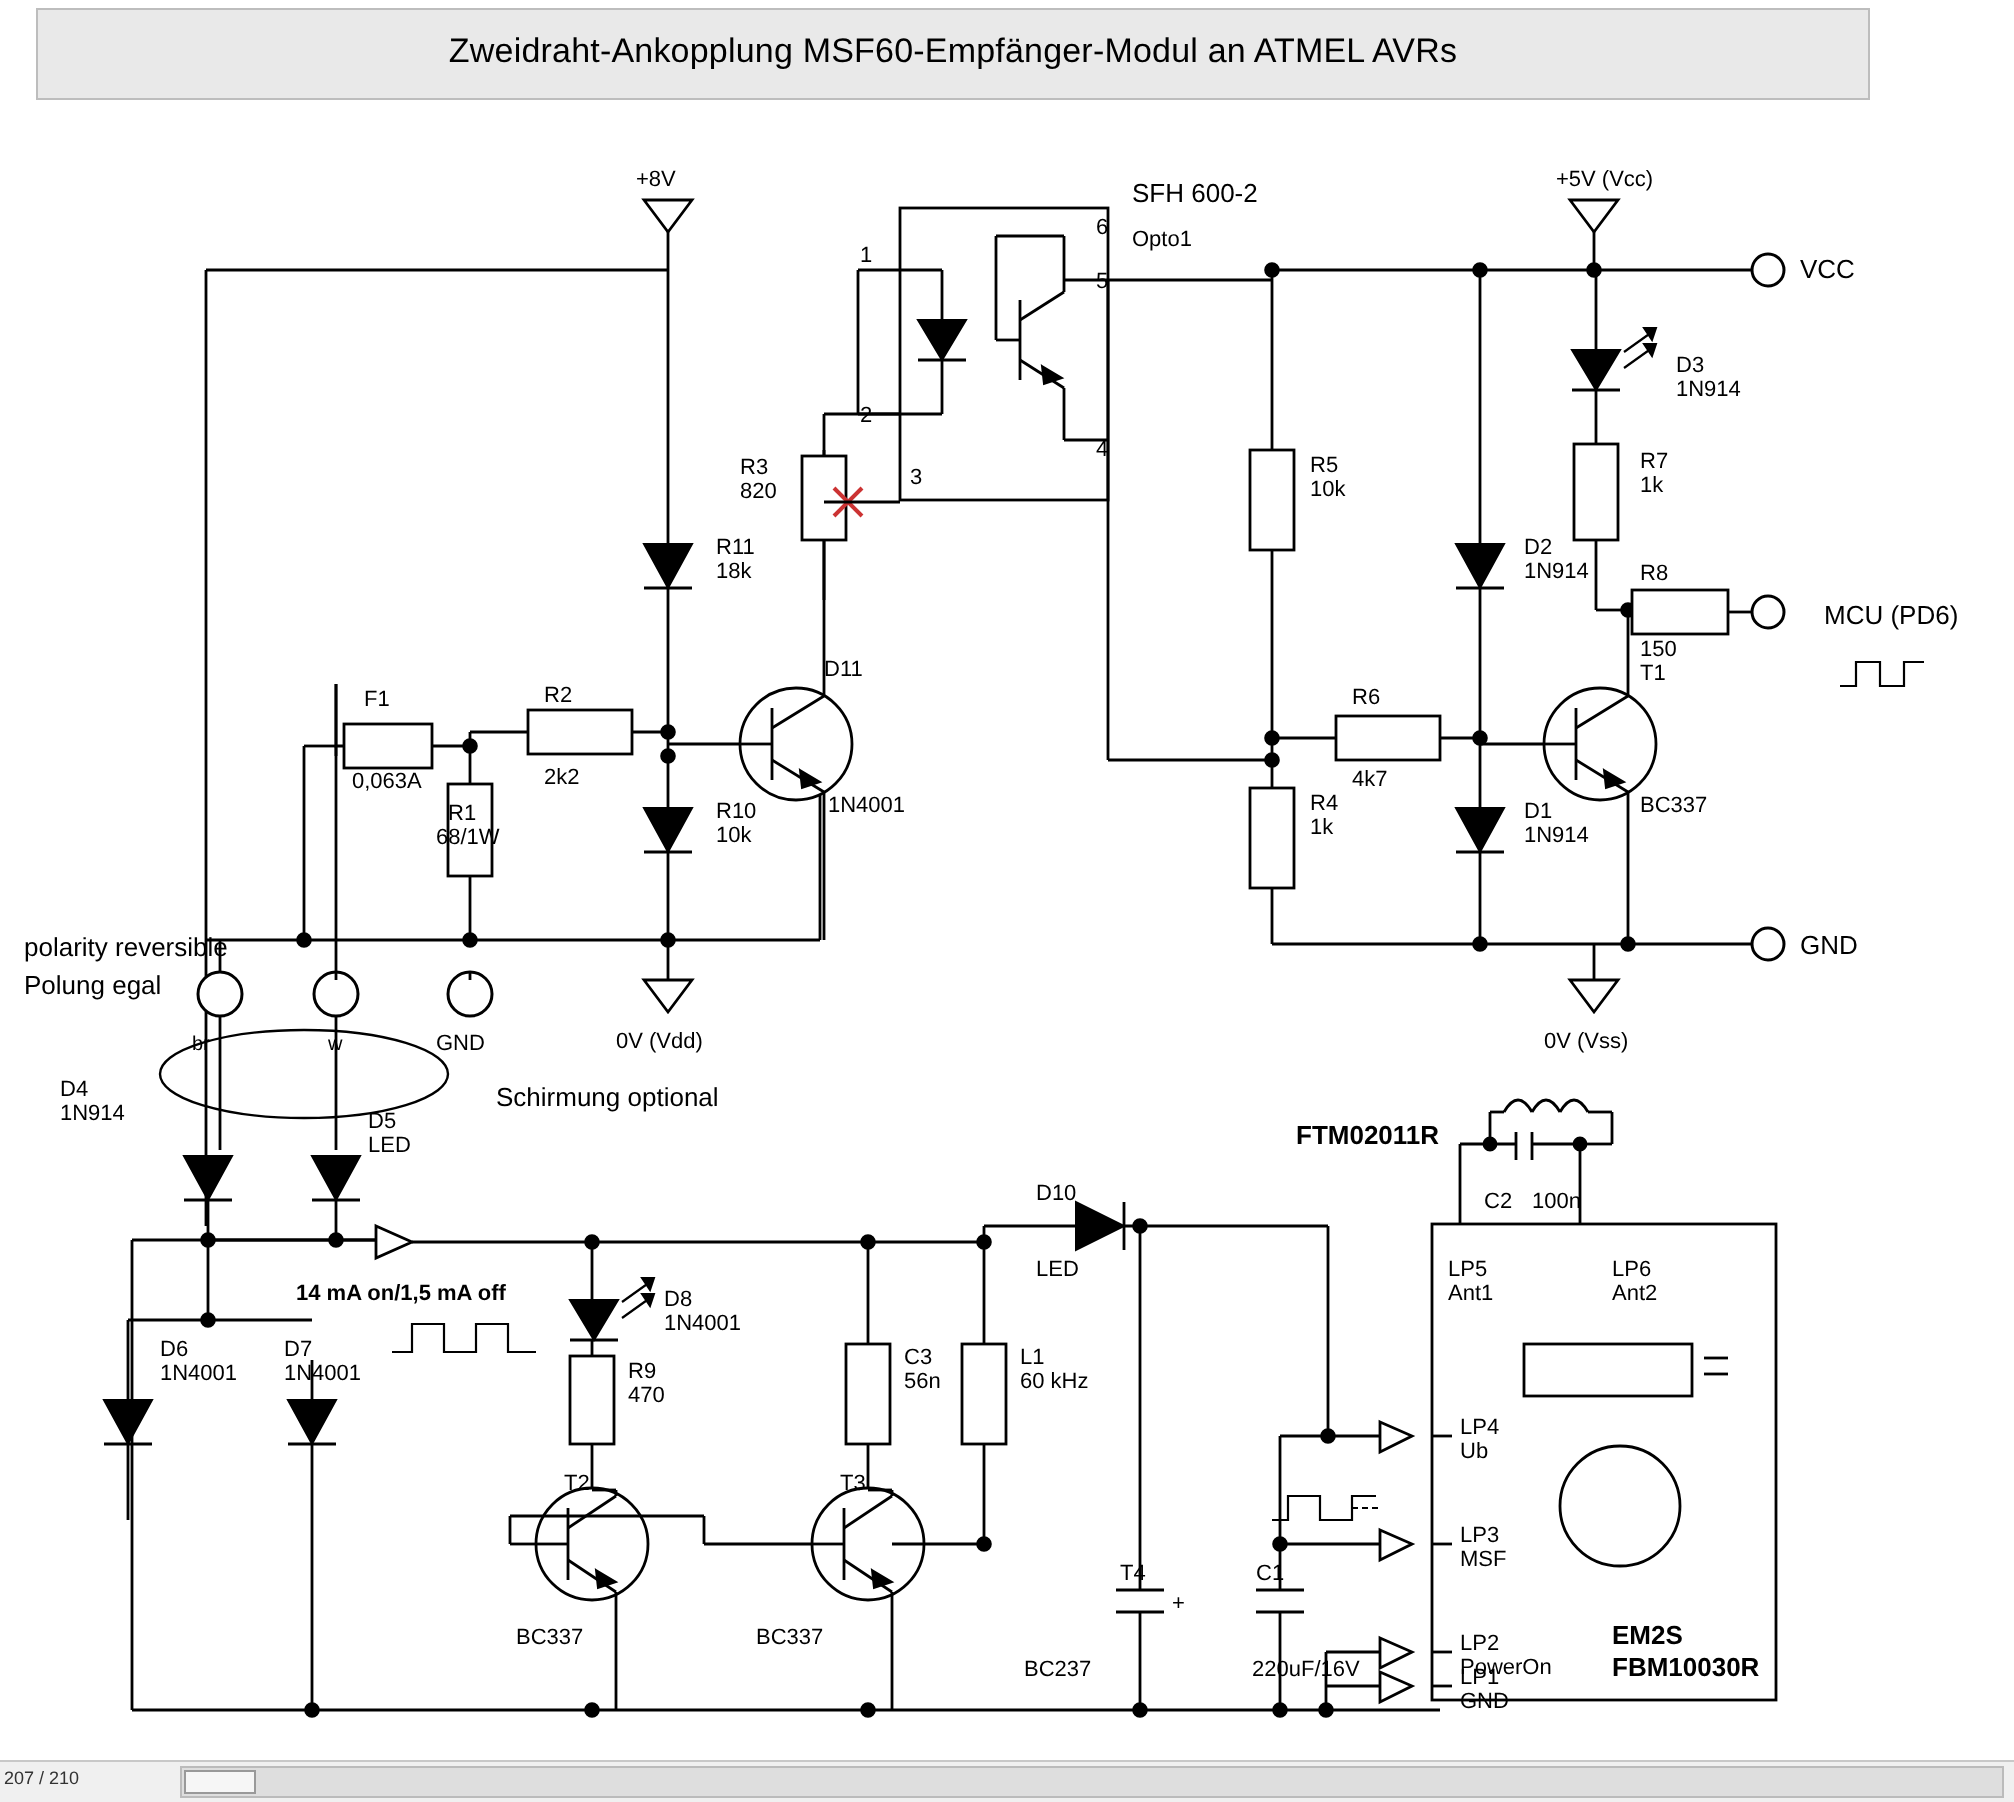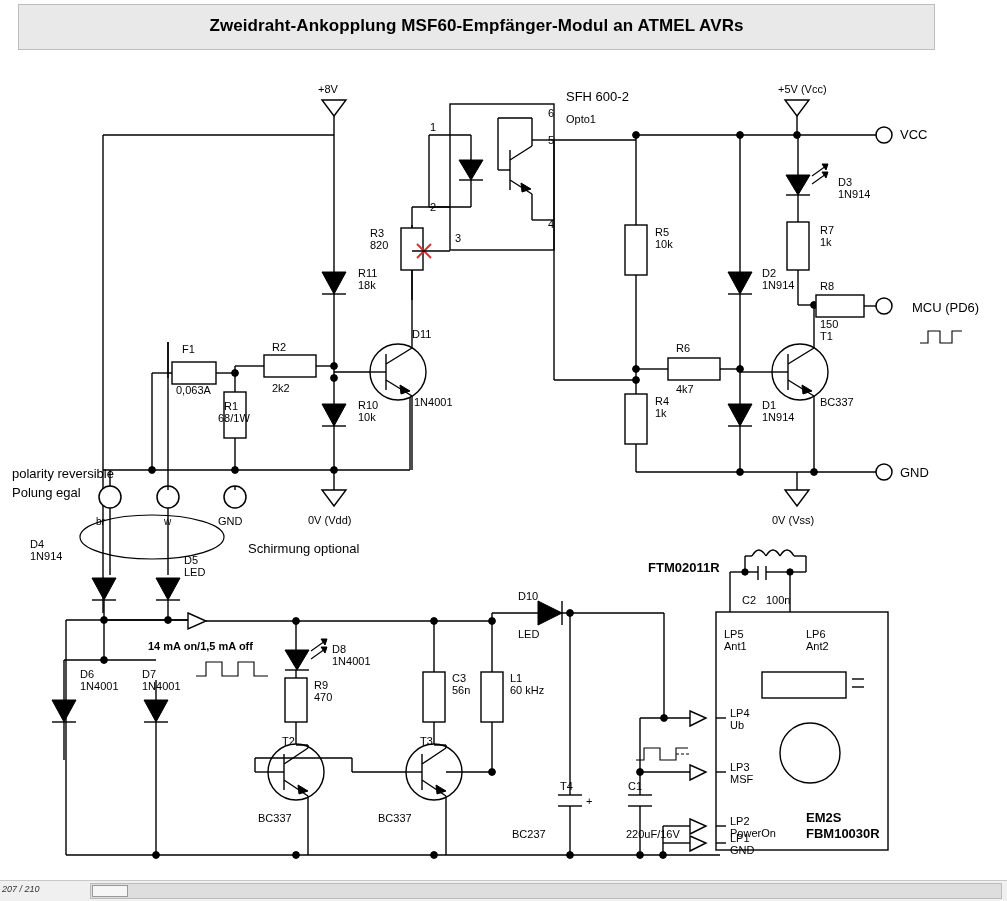--- a/index.html
+++ b/index.html
@@ -28,21 +28,21 @@
     height: 44px;
     background: #e9e9e9;
     border: 1px solid #bdbdbd;
   }
   .title-bar .title-text {
     position: absolute;
     left: 0; right: 0;
     top: 11px;
     text-align: center;
     font-size: 17px;
-    font-weight: bold;
+    font-weight: normal;
     color: #000;
     letter-spacing: 0.1px;
   }
   svg.schematic {
     position: absolute;
     left: 0; top: 0;
     width: 1007px;
     height: 901px;
   }
   .lbl {
@@ -100,21 +100,20 @@
   .statusbar {
     position: absolute;
     left: 0;
     bottom: 0;
     width: 1007px;
     height: 20px;
     background: #f0f0f0;
     border-top: 1px solid #c8c8c8;
     font-size: 9px;
     color: #333;
-    font-style: italic;
   }
   .statusbar .st-left {
     position: absolute;
     left: 2px;
     top: 3px;
   }
   .statusbar .st-scroll {
     position: absolute;
     left: 90px;
     top: 2px;

